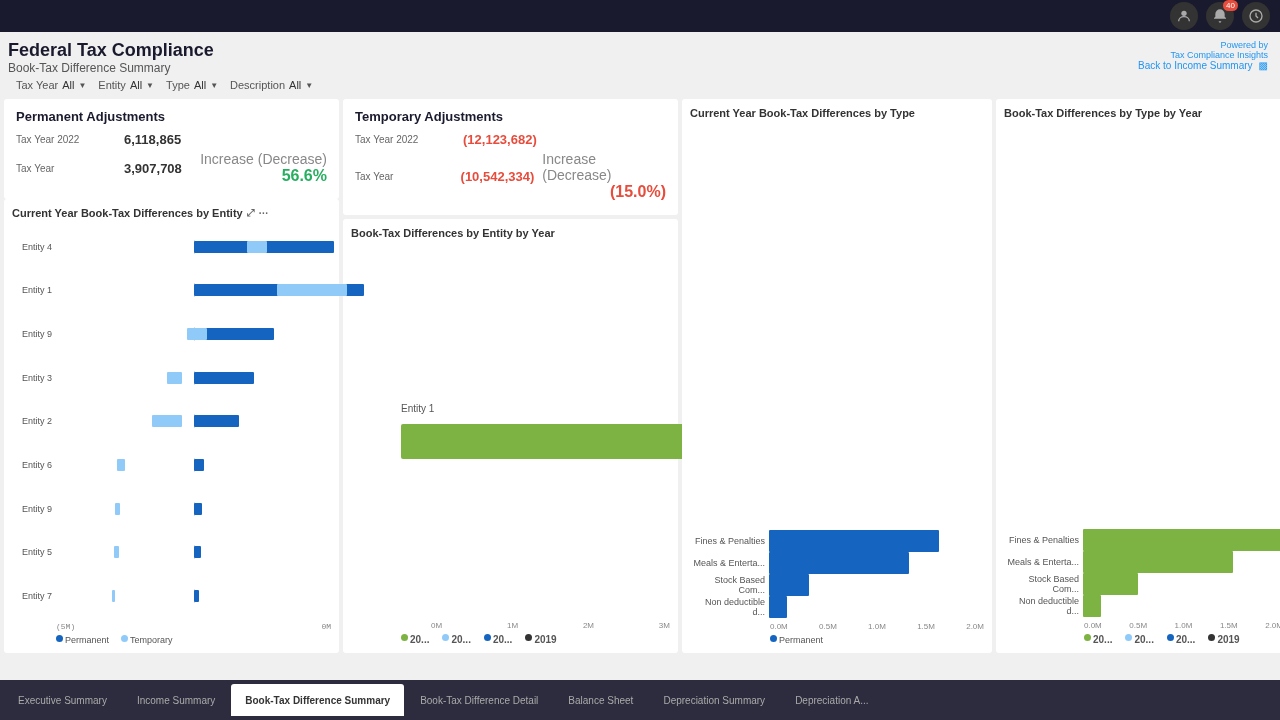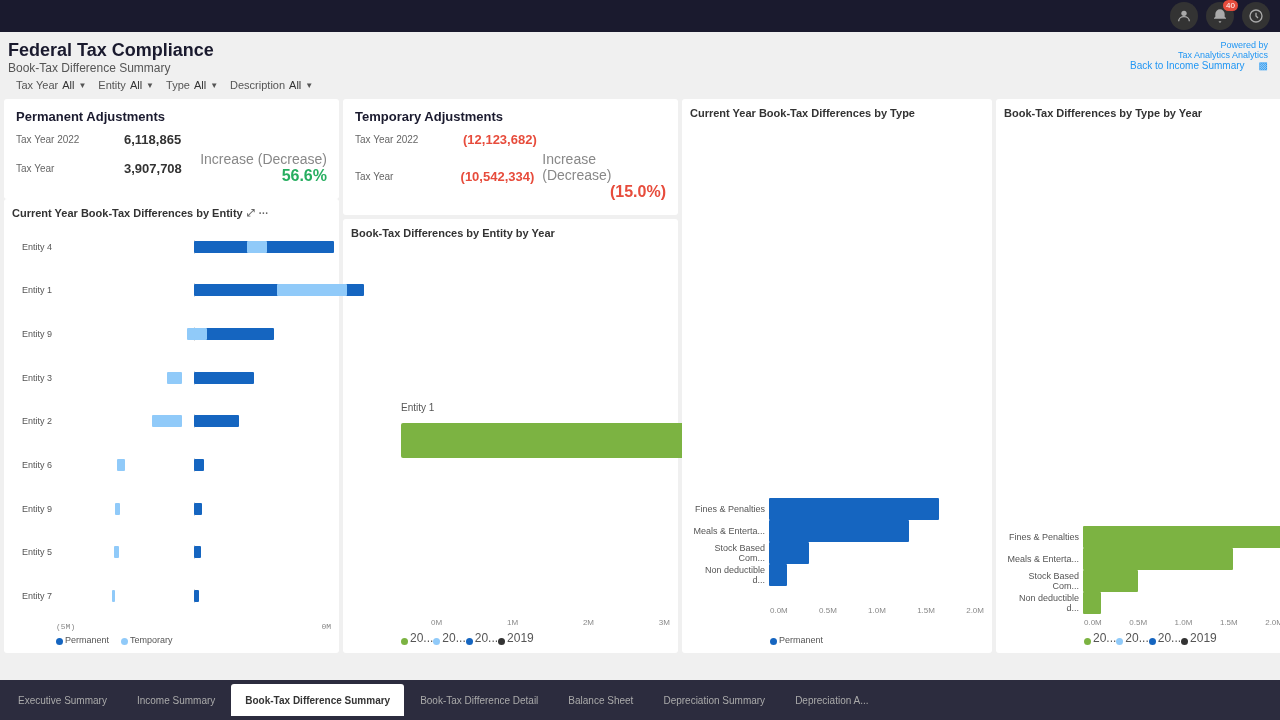--- a/index.html
+++ b/index.html
@@ -92,21 +92,21 @@
     .powered-by span {
       color: #2196f3;
       display: block;
     }
     .back-link {
       font-size: 10px;
       color: #2196f3;
       cursor: pointer;
       display: flex;
       align-items: center;
-      gap: 14px;
+      gap: 6px;
     }
     .card-title {
       font-size: 11px;
       font-weight: 600;
       color: #333;
       margin-bottom: 6px;
       display: flex;
       align-items: center;
       gap: 4px;
     }
@@ -299,29 +299,30 @@
       display: flex;
       padding-left: 80px;
       justify-content: space-between;
       font-size: 8px;
       color: #888;
       margin-top: 4px;
     }
 
     .year-legend {
       display: flex;
-      gap: 0;
-      font-size: 12px;
+      gap: 13px;
+      font-size: 10px;
       color: #555;
       margin-top: 4px;
       flex-wrap: wrap;
+      font-weight: bold;
     }
     .legend-item {
       display: flex;
-      align-items: flex-end;
+      align-items: flex-start;
       gap: 2px;
     }
     .legend-circle {
       width: 7px; height: 7px;
       border-radius: 50%;
       flex-shrink: 0;
     }
   </style>
 </head>
 <body>
@@ -352,21 +353,21 @@
 <div class="main-content">
 
   <div class="header-section">
     <div style="display:flex; align-items:flex-start; justify-content:space-between;">
       <div>
         <div class="page-title">Federal Tax Compliance</div>
         <div class="page-subtitle">Book-Tax Difference Summary</div>
       </div>
       <div class="powered-by">
         <span>Powered by</span>
-        <span>Tax Analytics Analytics</span>
+        <span>Tax Compliance Insights</span>
         <div class="back-link">
           <span>Back to Income Summary</span>
           <span>▩</span>
         </div>
       </div>
     </div>
 
     <div class="filter-bar">
       <div class="filter-item">
         <span class="filter-label">Tax Year</span>
@@ -562,21 +563,21 @@
             <div class="legend-item">
                 <span class="legend-circle" style="background:#333;"></span>
                 <span>2019</span>
               </div>
           </div>
         </div>
       </div>
     </div>
 
     <div style="display:flex; flex-direction:column; gap:4px;">
-      <div class="chart-card" style="flex:1;gap:16px;">
+      <div class="chart-card" style="flex:1;">
         <div class="card-title">
           <span>Current Year Book-Tax Differences by Type</span>
         </div>
         <div class="type-rows" id="type-rows">
         <div class="type-row">
               <div class="type-name">Fines &amp; Penalties</div>
               <div class="type-bar-container">
                 <div class="type-bar" style="width: 170px;"></div>
               </div>
             </div>

